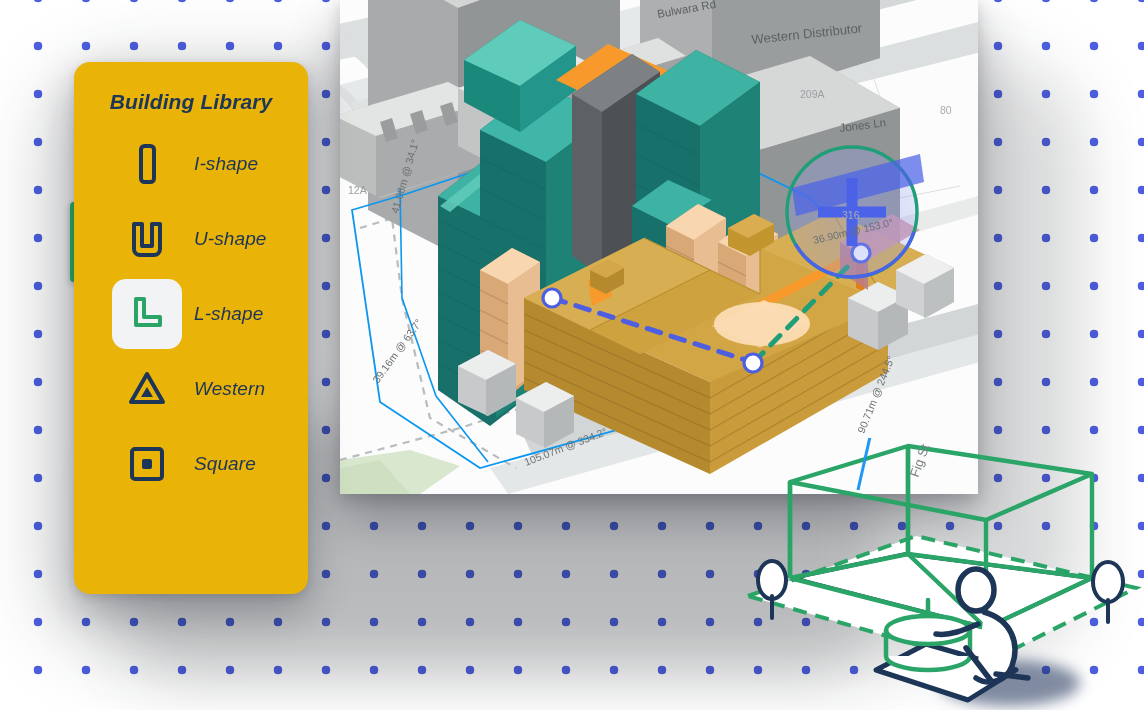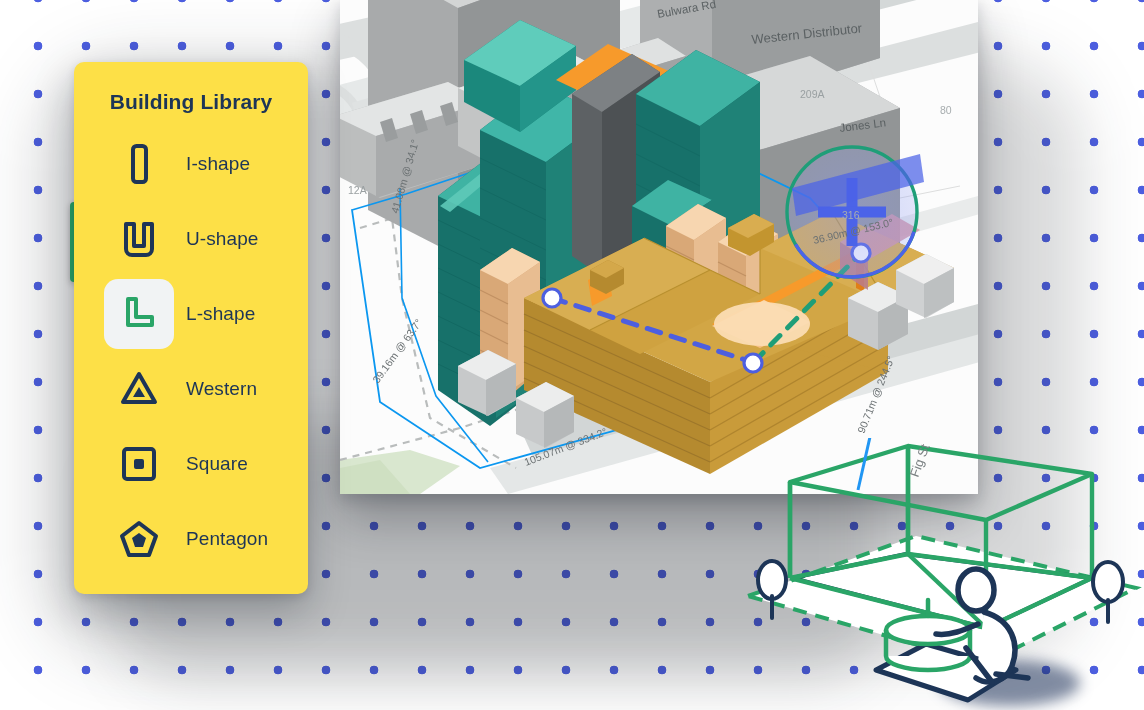--- a/index.html
+++ b/index.html
@@ -38,29 +38,30 @@
   .map-svg{position:absolute;left:0;top:0;}
 
   
   .side-accent{
     position:absolute;left:70px;top:202px;width:9px;height:80px;
     background:#2aa567;border-radius:4px;
     box-shadow:0 2px 6px rgba(0,0,0,.25);
   }
   .panel{
     position:absolute;left:74px;top:62px;width:234px;height:532px;
-    background:#fde047;border-radius:10px;
+    background:#eab308;border-radius:16px;
     box-shadow:0 18px 40px rgba(12,18,30,0.26), 0 3px 10px rgba(12,18,30,0.13);
     z-index:5;
+    font-style:italic;
   }
   .panel-title{
     position:absolute;left:0;right:0;top:28px;text-align:center;
     font-size:21px;font-weight:bold;color:#1d3557;letter-spacing:.1px;
   }
-  .lib-list{position:absolute;left:8px;top:64px;right:0;}
+  .lib-list{position:absolute;left:16px;top:64px;right:0;}
   .lib-item{
     position:relative;height:75px;display:flex;align-items:center;
   }
   .lib-icon-wrap{
     width:70px;height:70px;margin-left:22px;border-radius:14px;
     display:flex;align-items:center;justify-content:center;flex:0 0 auto;
   }
   .lib-item.selected .lib-icon-wrap{background:#f1f3f4;}
   .lib-label{
     margin-left:12px;font-size:19px;color:#1d3557;letter-spacing:.1px;
@@ -452,29 +453,20 @@
       <div class="lib-item">
         <div class="lib-icon-wrap">
           <svg width="40" height="40" viewBox="0 0 40 40">
             <rect x="5" y="5" width="30" height="30" rx="3" fill="none" stroke="#1d3557" stroke-width="4"></rect>
             <rect x="15" y="15" width="10" height="10" rx="2" fill="#1d3557"></rect>
           </svg>
         </div>
         <div class="lib-label">Square</div>
       </div>
 
-      <div class="lib-item">
-        <div class="lib-icon-wrap">
-          <svg width="42" height="40" viewBox="0 0 42 40">
-            <path d="M21,4 L38,17 L31,36 L11,36 L4,17 Z" fill="none" stroke="#1d3557" stroke-width="4" stroke-linejoin="round"></path>
-            <path d="M21,14 L28,19 L25,28 L17,28 L14,19 Z" fill="#1d3557"></path>
-          </svg>
-        </div>
-        <div class="lib-label">Pentagon</div>
-      </div>
 
     </div>
   </div>
 
   <div class="illus-shadow"></div>
   <svg class="illus" viewBox="0 0 404 272">
 
     <path d="M8,158 L176,98 L396,150 L244,226 Z" fill="#ffffff"></path>
     <path d="M8,158 L176,98 L396,150 L244,226 Z" fill="none" stroke="#2aa567" stroke-width="4" stroke-dasharray="14 9"></path>
 

